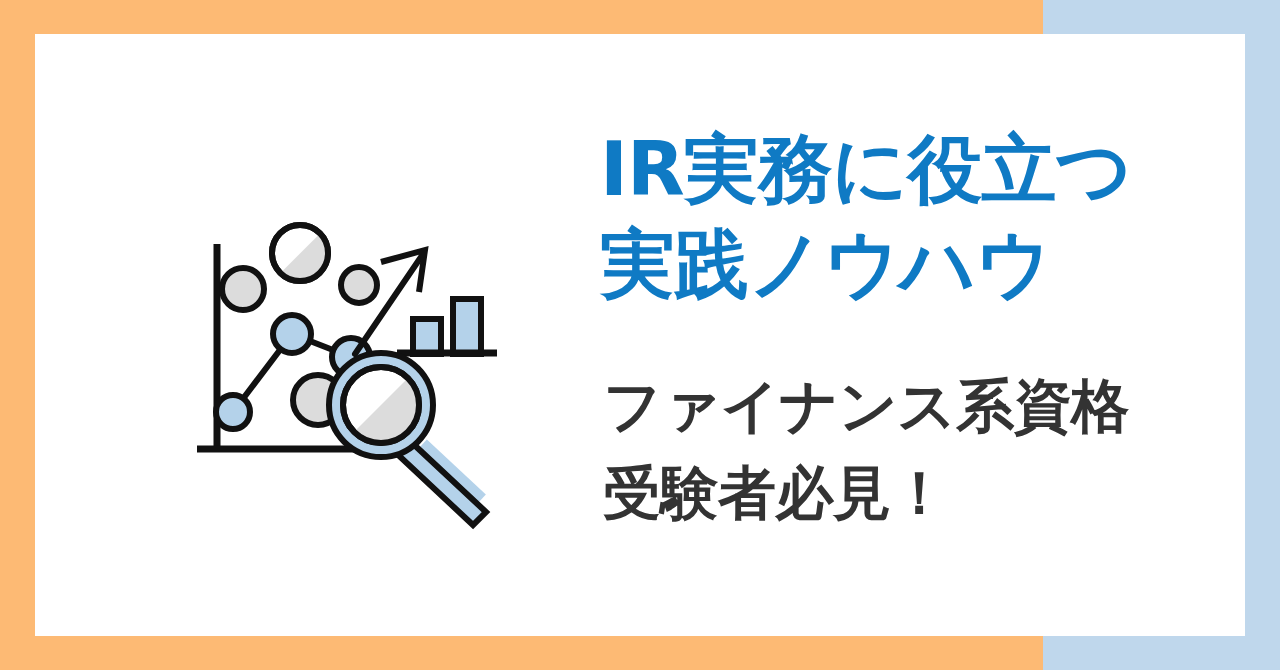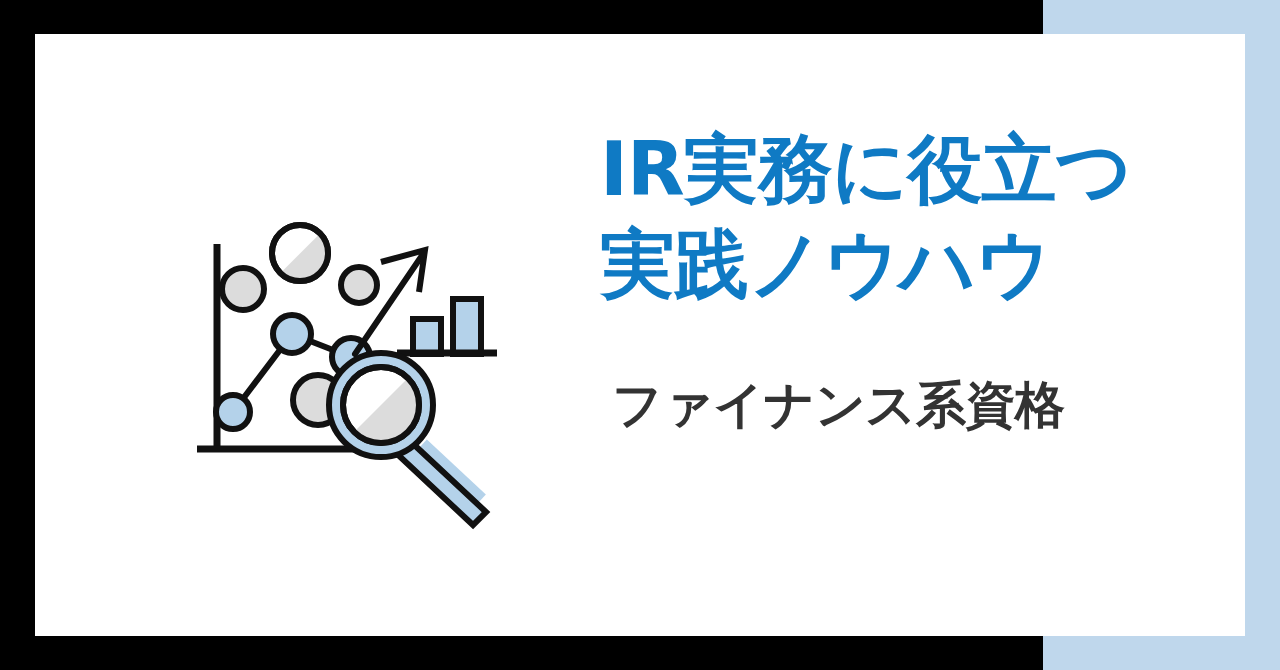--- a/index.html
+++ b/index.html
@@ -12,21 +12,21 @@
     height: 670px;
     background: #bfd7ec;
     font-family: "Liberation Sans", "DejaVu Sans", sans-serif;
     overflow: hidden;
   }
 
   .banner {
     position: relative;
     width: 1043px;
     height: 670px;
-    background: #000000;
+    background: #fdba74;
     box-sizing: border-box;
   }
 
   .card {
     position: absolute;
     left: 35px;
     top: 34px;
     width: 1210px;
     height: 602px;
     background: #ffffff;
@@ -62,26 +62,26 @@
     font-size: 75px;
     line-height: 1.26;
     letter-spacing: -1px;
     white-space: nowrap;
   }
   .headline .ln {
     display: block;
   }
 
   .subhead {
-    margin: 12px;
+    margin: 3px;
     padding-top: 48px;
     color: #333333;
-    font-family: Liberation Mono, monospace;
+    font-family: Liberation Sans, sans-serif;
     font-weight: 700;
-    font-size: 50px;
+    font-size: 58px;
     line-height: 1.5;
     letter-spacing: -0.5px;
     white-space: nowrap;
   }
   .subhead .ln {
     display: block;
   }
 </style>
 </head>
 <body>
@@ -147,17 +147,18 @@
       </svg>
     </div>
 
     <div class="text-block">
       <h1 class="headline">
         <span class="ln">IR実務に役立つ</span>
         <span class="ln">実践ノウハウ</span>
       </h1>
       <p class="subhead">
         <span class="ln">ファイナンス系資格</span>
+        <span class="ln">受験者必見！</span>
       </p>
     </div>
 
   </div>
 </div>
 
 </body></html>

